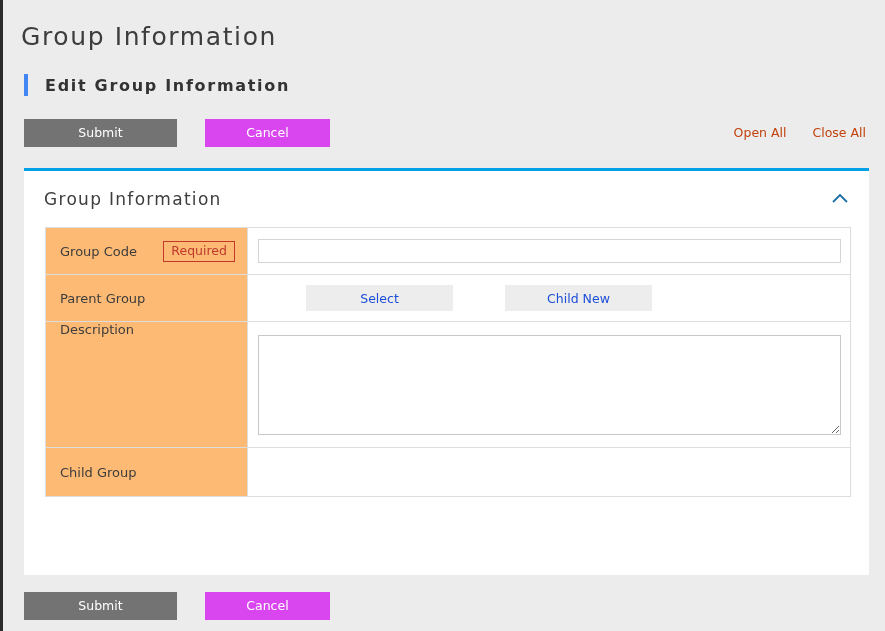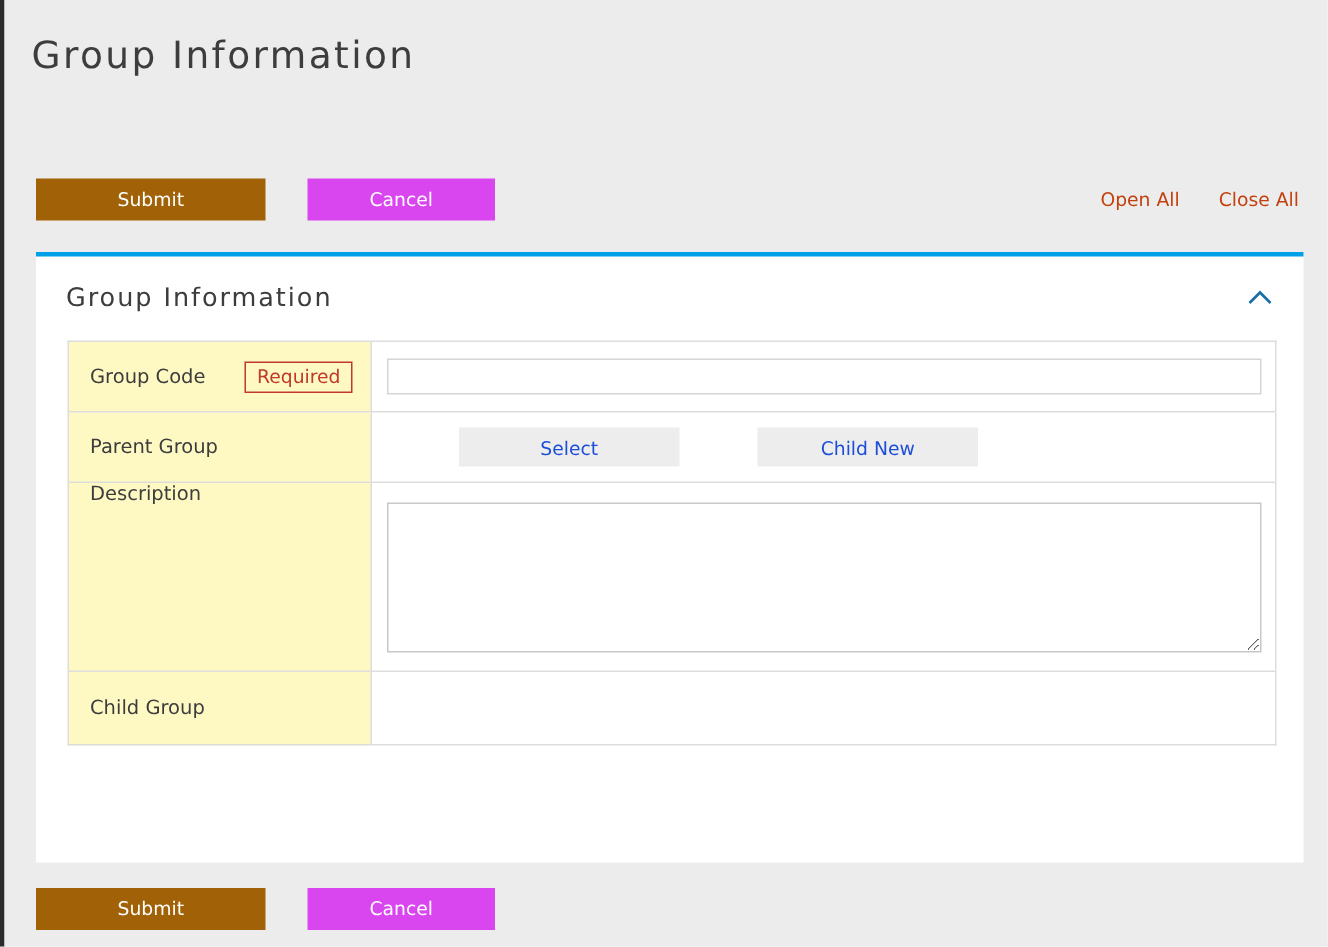--- a/index.html
+++ b/index.html
@@ -75,21 +75,21 @@
     border: none;
     height: 28px;
     font-family: "DejaVu Sans", "Liberation Sans", sans-serif;
     font-size: 12.5px;
     color: #ffffff;
     cursor: pointer;
     padding: 0;
     text-align: center;
     line-height: 28px;
   }
-  .btn-submit { background: #a16207; width: 153px; }
+  .btn-submit { background: #737373; width: 153px; }
   .btn-cancel { background: #d946ef; width: 125px; }
 
   .toolbar-top {
     position: absolute;
     left: 21px;
     top: 119px;
     display: flex;
     gap: 28px;
   }
 
@@ -149,21 +149,21 @@
   }
   .form-table tr { border-bottom: 1px solid #dddddd; }
   .form-table tr:last-child { border-bottom: none; padding-left: 23px; }
   .form-table th,
   .form-table td {
     padding: 0;
     vertical-align: middle;
   }
   th.cell-label {
     width: 202px;
-    background: #fef9c3;
+    background: #fdba74;
     border-right: 1px solid #dddddd;
     font-weight: normal;
     text-align: left;
     padding: 0 12px 0 14px;
     height: 47px;
   }
   .label-row {
     display: flex;
     align-items: center;
     justify-content: space-between;
@@ -240,20 +240,24 @@
 </style>
 </head>
 <body>
 
 <div class="left-edge"></div>
 
 <div class="page">
 
   <div class="page-title">Group Information</div>
 
+  <div class="subtitle-wrap">
+    <span class="subtitle-accent"></span>
+    <span class="subtitle-text">Edit Group Information</span>
+  </div>
 
   <div class="toolbar-top">
     <button class="btn btn-submit">Submit</button>
     <button class="btn btn-cancel">Cancel</button>
   </div>
 
   <div class="toolbar-links">
     <a class="link">Open All</a>
     <a class="link">Close All</a>
   </div>

